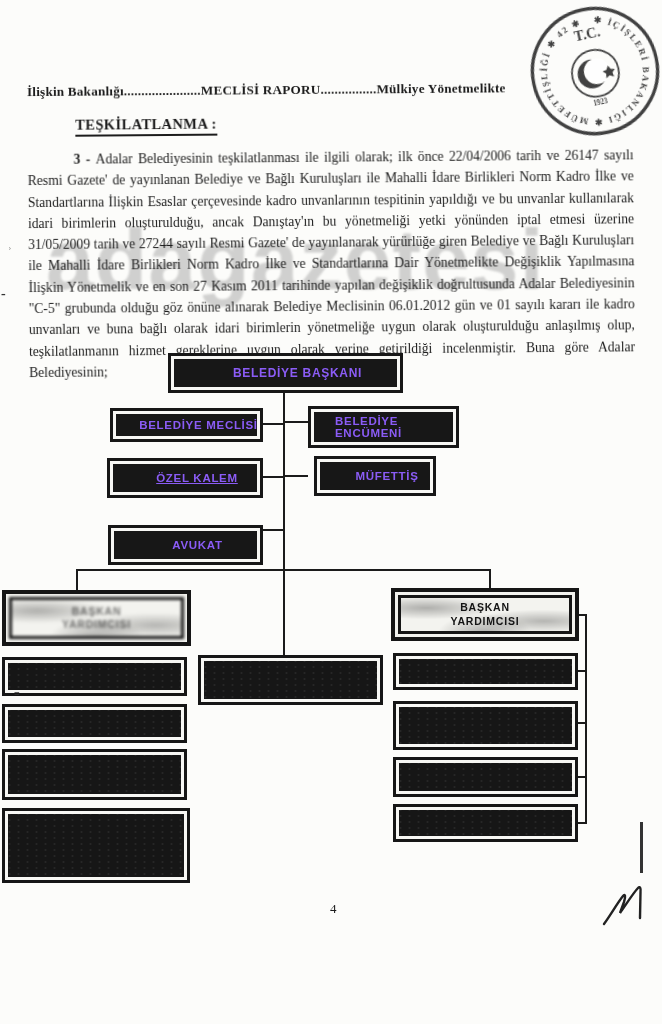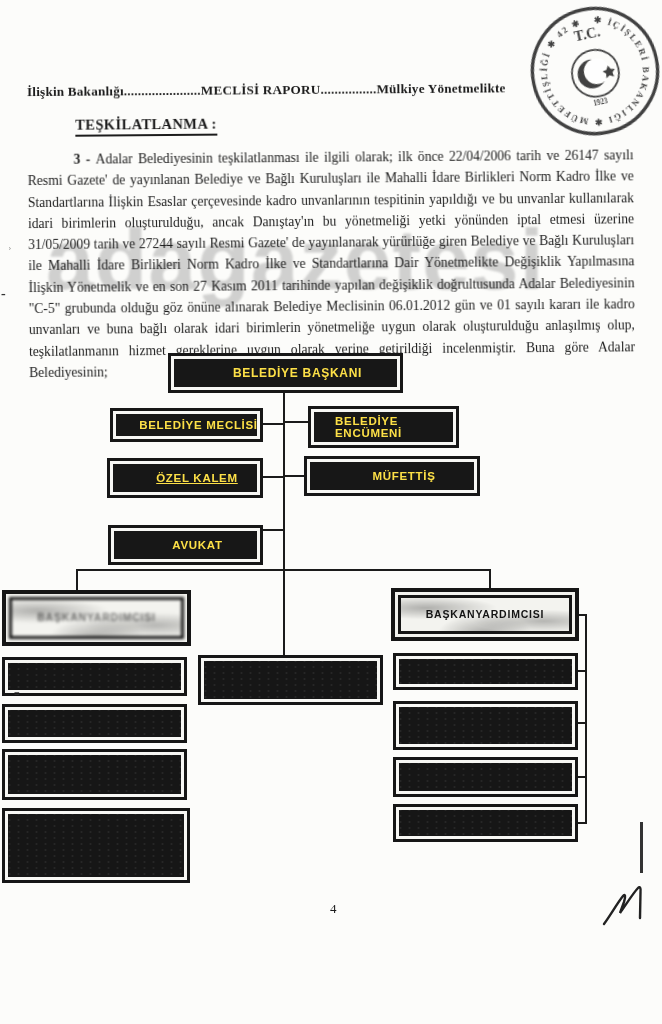--- a/index.html
+++ b/index.html
@@ -21,34 +21,34 @@
     user-select:none;
   }
   
   .stamp{position:absolute;left:528px;top:2px;width:134px;height:138px;z-index:3;
     transform:rotate(-12deg);opacity:.82;filter:blur(.3px) contrast(1.05);}
   
   .kbox{
     position:absolute;box-sizing:border-box;background:#171717;border:3px solid #171717;
     box-shadow:inset 0 0 0 3px #f7f7f4;
     display:flex;align-items:center;justify-content:center;
-    color:#fde047;font-family:"Liberation Sans",sans-serif;font-weight:bold;
+    color:#8b5cf6;font-family:"Liberation Sans",sans-serif;font-weight:bold;
     font-size:11.5px;letter-spacing:.7px;filter:blur(.3px);z-index:2;padding-left:24px;
   }
   .kbox.big{font-size:12px;}
   .rbox{
     position:absolute;box-sizing:border-box;background:#161616;border:3px solid #161616;
     box-shadow:inset 0 0 0 3px #f7f7f4;z-index:2;
     background-image:radial-gradient(rgba(255,255,255,.07) 1px,transparent 1.4px);
     background-size:9px 6px;
   }
   .dep{position:absolute;box-sizing:border-box;border:4px solid #161616;background:#f3f3ef;z-index:2;}
   .dep-inner{
     position:absolute;inset:3px;border:3px solid #161616;
-    display:flex;flex-direction:row;align-items:center;justify-content:center;
+    display:flex;flex-direction:column;align-items:center;justify-content:center;
     font-family:"Liberation Sans",sans-serif;font-weight:bold;font-size:10.5px;line-height:1.25;
     color:#141414;letter-spacing:.8px;text-align:center;
     background:
       radial-gradient(ellipse at 15% 30%,rgba(0,0,0,.28),transparent 35%),
       radial-gradient(ellipse at 85% 70%,rgba(0,0,0,.25),transparent 35%),
       radial-gradient(ellipse at 50% 110%,rgba(0,0,0,.3),transparent 40%);
   }
   .dep-l .dep-inner{filter:blur(1.4px);}
   .dep-l .dep-inner span{opacity:.6;}
   .dep-r .dep-inner{filter:blur(.55px);}
@@ -117,21 +117,21 @@
     </div>
   <div class="kbox" style="left:110px;top:408px;width:153px;height:34px;">
       <span>BELEDİYE MECLİSİ</span>
     </div>
   <div class="kbox" style="left:308px;top:406px;width:151px;height:42px;">
       <span>BELEDİYE ENCÜMENİ</span>
     </div>
   <div class="kbox" style="left:107px;top:458px;width:156px;height:40px;text-decoration:underline;">
       <span>ÖZEL KALEM</span>
     </div>
-  <div class="kbox" style="left:304px;top:456px;width:176px;height:40px;text-align:right;">
+  <div class="kbox" style="left:314px;top:456px;width:122px;height:40px;text-align:right;">
       <span>MÜFETTİŞ</span>
     </div>
   <div class="kbox" style="left:108px;top:511px;width:155px;height:40px;margin-top:14px;">
       <span>AVUKAT</span>
     </div>
 
   <div class="dep dep-l" style="left:2px;top:590px;width:189px;height:56px;">
     <div class="dep-inner">
       <span>BAŞKAN</span>
       <span>YARDIMCISI</span>

